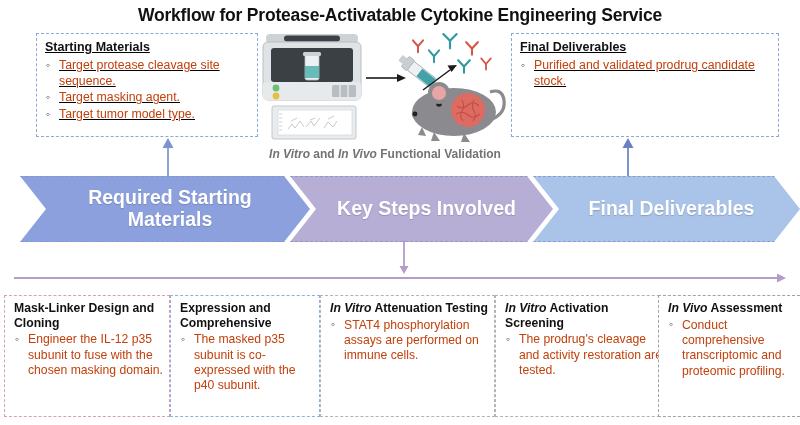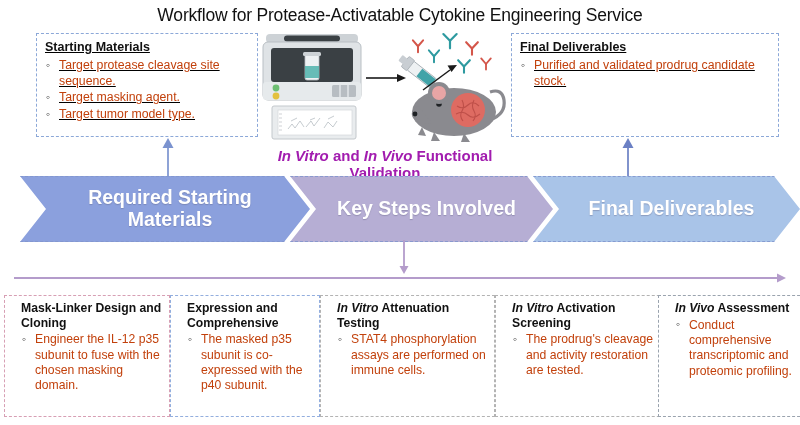--- a/index.html
+++ b/index.html
@@ -8,21 +8,21 @@
     background: #ffffff;
     font-family: "Liberation Sans", sans-serif;
     overflow: hidden;
   }
   #root { position: relative; width: 800px; height: 425px; background:#fff; }
 
   
   .title {
     position: absolute; left: 0; top: 5px; width: 800px;
     text-align: center;
-    font-size: 17.5px; font-weight: normal; color: #111;
+    font-size: 17.5px; font-weight: bold; color: #111;
     letter-spacing: -0.2px;
   }
 
   
   .infobox {
     position: absolute;
     border: 1.6px dashed #8ca8d8;
     background: #ffffff;
     padding: 6px 8px 5px 8px;
     text-decoration: underline;
@@ -44,21 +44,21 @@
     color: #333; font-size: 12px;
   }
 
   #box-start { left: 36px; top: 33px; width: 222px; height: 104px; }
   #box-final { left: 511px; top: 33px; width: 268px; height: 104px; }
 
   
   #illus { position: absolute; left: 258px; top: 28px; width: 250px; height: 115px; }
   #illus-caption {
     position: absolute; left: 250px; top: 147px; width: 270px;
-    text-align: center; font-size: 15px; font-weight: bold; color: #a21caf;
+    text-align: center; font-size: 12px; font-weight: bold; color: #737373;
   }
   #illus-caption i { font-style: italic; }
 
   
   .uparrow { position: absolute; }
 
   
   #chevrons { position: absolute; left: 20px; top: 176px; width: 780px; height: 66px; }
   .chev {
     position: absolute; top: 0; height: 66px;
@@ -84,21 +84,21 @@
     pointer-events: none;
   }
 
   
   #connector { position: absolute; left: 0; top: 240px; width: 800px; height: 48px; }
 
   
   .card {
     position: absolute; top: 295px; height: 122px;
     background: #ffffff;
-    padding: 5px 6px 4px 16px;
+    padding: 5px 6px 4px 9px;
   }
   .card .c-title {
     font-size: 12.2px; font-weight: bold; color: #111; line-height: 1.2;
     margin-bottom: 2px;
   }
   .card .c-title i { font-style: italic; }
   .card .bullets li { font-size: 12.2px; line-height: 1.26; }
   #card1 { left: 4px;   width: 166px; border: 1.6px dashed #d79fb4; }
   #card2 { left: 170px; width: 150px; border: 1.6px dashed #93aede; }
   #card3 { left: 320px; width: 175px; border: 1.6px dashed #b3b3b3; }

